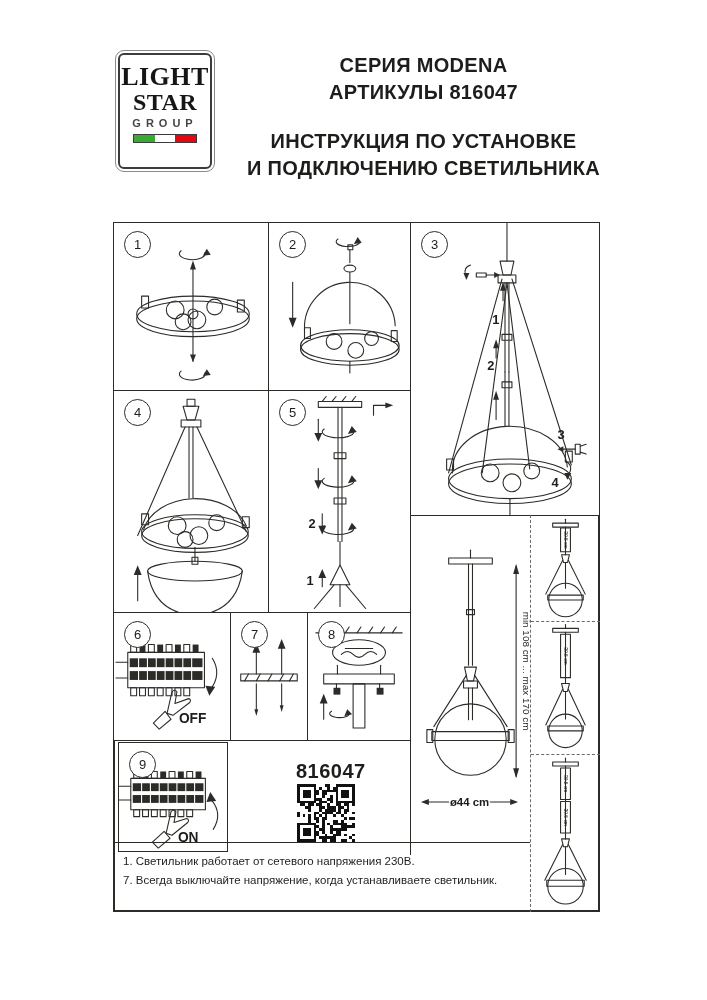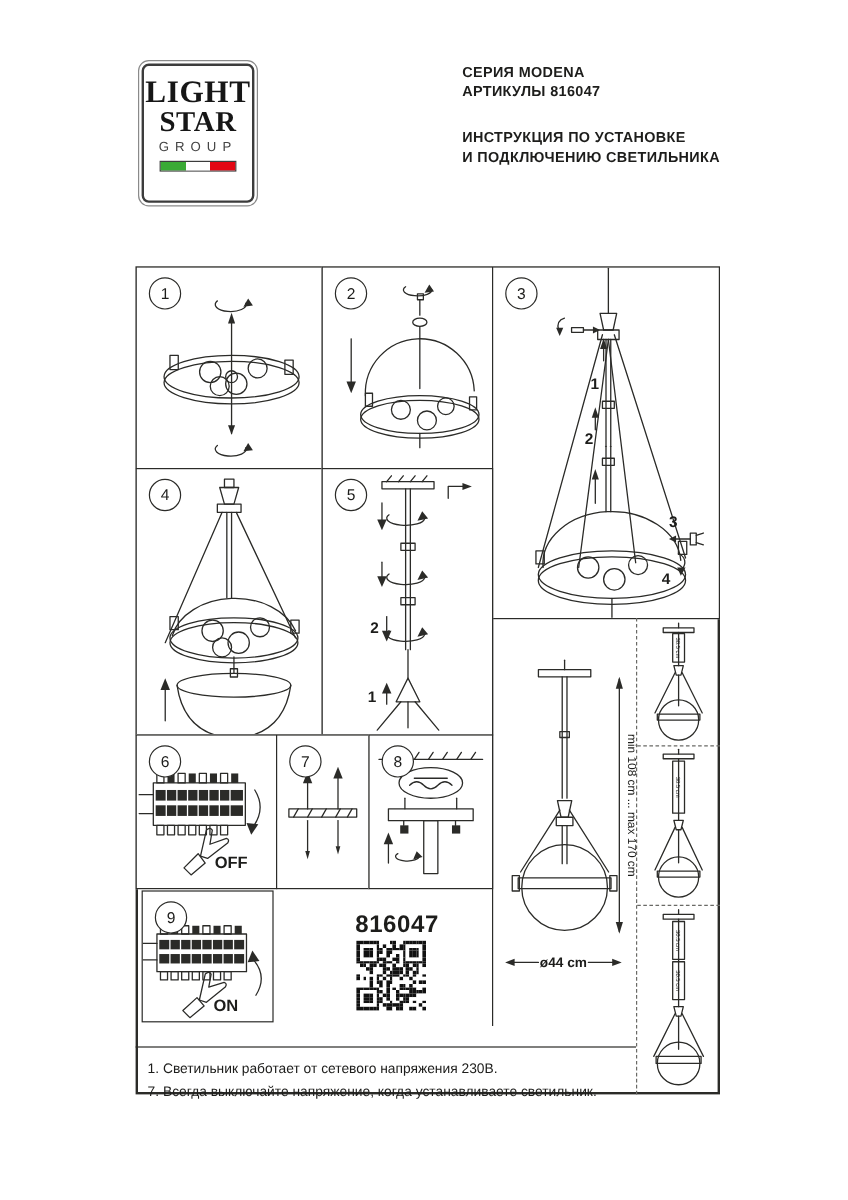--- a/index.html
+++ b/index.html
@@ -5,39 +5,39 @@
   html,body{margin:0;padding:0;background:#e8e8e8;}
   .page{position:relative;width:707px;height:1000px;background:#ffffff;margin:0 auto;
         font-family:"Liberation Sans",sans-serif;color:#1d1d1b;overflow:hidden;}
   .abs{position:absolute;}
   
   .logo-box{left:115px;top:50px;width:98px;height:120px;border:1px solid #8a8a8a;border-radius:9px;}
   .logo-inner{position:absolute;inset:2px;border:2px solid #3c3c3c;border-radius:6px;text-align:center;
               font-family:"Liberation Serif",serif;font-weight:bold;color:#161616;padding-top:10px;box-sizing:border-box;}
   .logo-w1{font-size:26px;line-height:.95;letter-spacing:.5px;}
   .logo-w2{font-size:24px;line-height:1.0;letter-spacing:.5px;}
-  .logo-w3{font-family:"Liberation Sans",sans-serif;font-weight:normal;font-size:11px;letter-spacing:5px;margin-top:3px;color:#444;}
+  .logo-w3{font-family:"Liberation Sans",sans-serif;font-weight:bold;font-size:11px;letter-spacing:5px;margin-top:3px;color:#444;}
   .flag{width:62px;height:7px;margin:5px auto 0;border:1px solid #3c3c3c;display:flex;}
   .flag span{flex:1;}
-  .hdr-text{right:107px;top:52px;text-align:left;font-weight:bold;font-size:12px;line-height:1.35;letter-spacing:.3px;}
+  .hdr-text{right:107px;top:52px;text-align:center;font-weight:bold;font-size:20px;line-height:1.35;letter-spacing:.3px;}
   .hdr-title{margin-top:22px;}
   
   .frame{left:113px;top:222px;width:487px;height:690px;border:2px solid #2b2b28;box-sizing:border-box;}
   .panel{box-sizing:border-box;border:1.5px solid #2b2b28;background:#fff;}
   .num{position:absolute;top:8px;left:10px;width:25px;height:25px;border:1.4px solid #2b2b28;border-radius:50%;
        display:flex;align-items:center;justify-content:center;font-size:13px;color:#1d1d1b;background:#fff;z-index:2;}
   svg{position:absolute;inset:0;width:100%;height:100%;stroke:#2b2b28;fill:none;stroke-width:1.1;stroke-linecap:round;stroke-linejoin:round;}
   svg .f{fill:#2b2b28;stroke:none;}
   svg .w{stroke:#ffffff;}
   svg text{fill:#1d1d1b;stroke:none;font-family:"Liberation Sans",sans-serif;}
   .mid-col{left:410px;top:515px;width:120px;height:340px;border-left:1.5px solid #2b2b28;box-sizing:border-box;}
   .right-col{left:530px;top:515px;width:70px;height:397px;border-left:1.5px dashed #6a6a66;box-sizing:border-box;}
   .rc-cell{position:relative;box-sizing:border-box;}
   .rc-div{border-bottom:1.5px dashed #6a6a66;}
-  .notes{left:113px;top:872px;width:417px;height:57px;border-top:1.5px solid #2b2b28;box-sizing:border-box;
+  .notes{left:113px;top:842px;width:417px;height:57px;border-top:1.5px solid #2b2b28;box-sizing:border-box;
          padding:9px 6px 0 10px;font-size:11.5px;line-height:1.65;color:#1d1d1b;}
   .qr-label{left:296px;top:760px;width:60px;text-align:center;font-size:20px;font-weight:bold;letter-spacing:.5px;}
   .qr{left:297px;top:784px;width:58px;height:58px;display:grid;grid-template-columns:repeat(21,1fr);grid-template-rows:repeat(21,1fr);background:#fff;}
   .qr div{background:#fff;}
   .qr div.d{background:#111;}
 </style>
 </head>
 <body>
 
 <div class="page">

